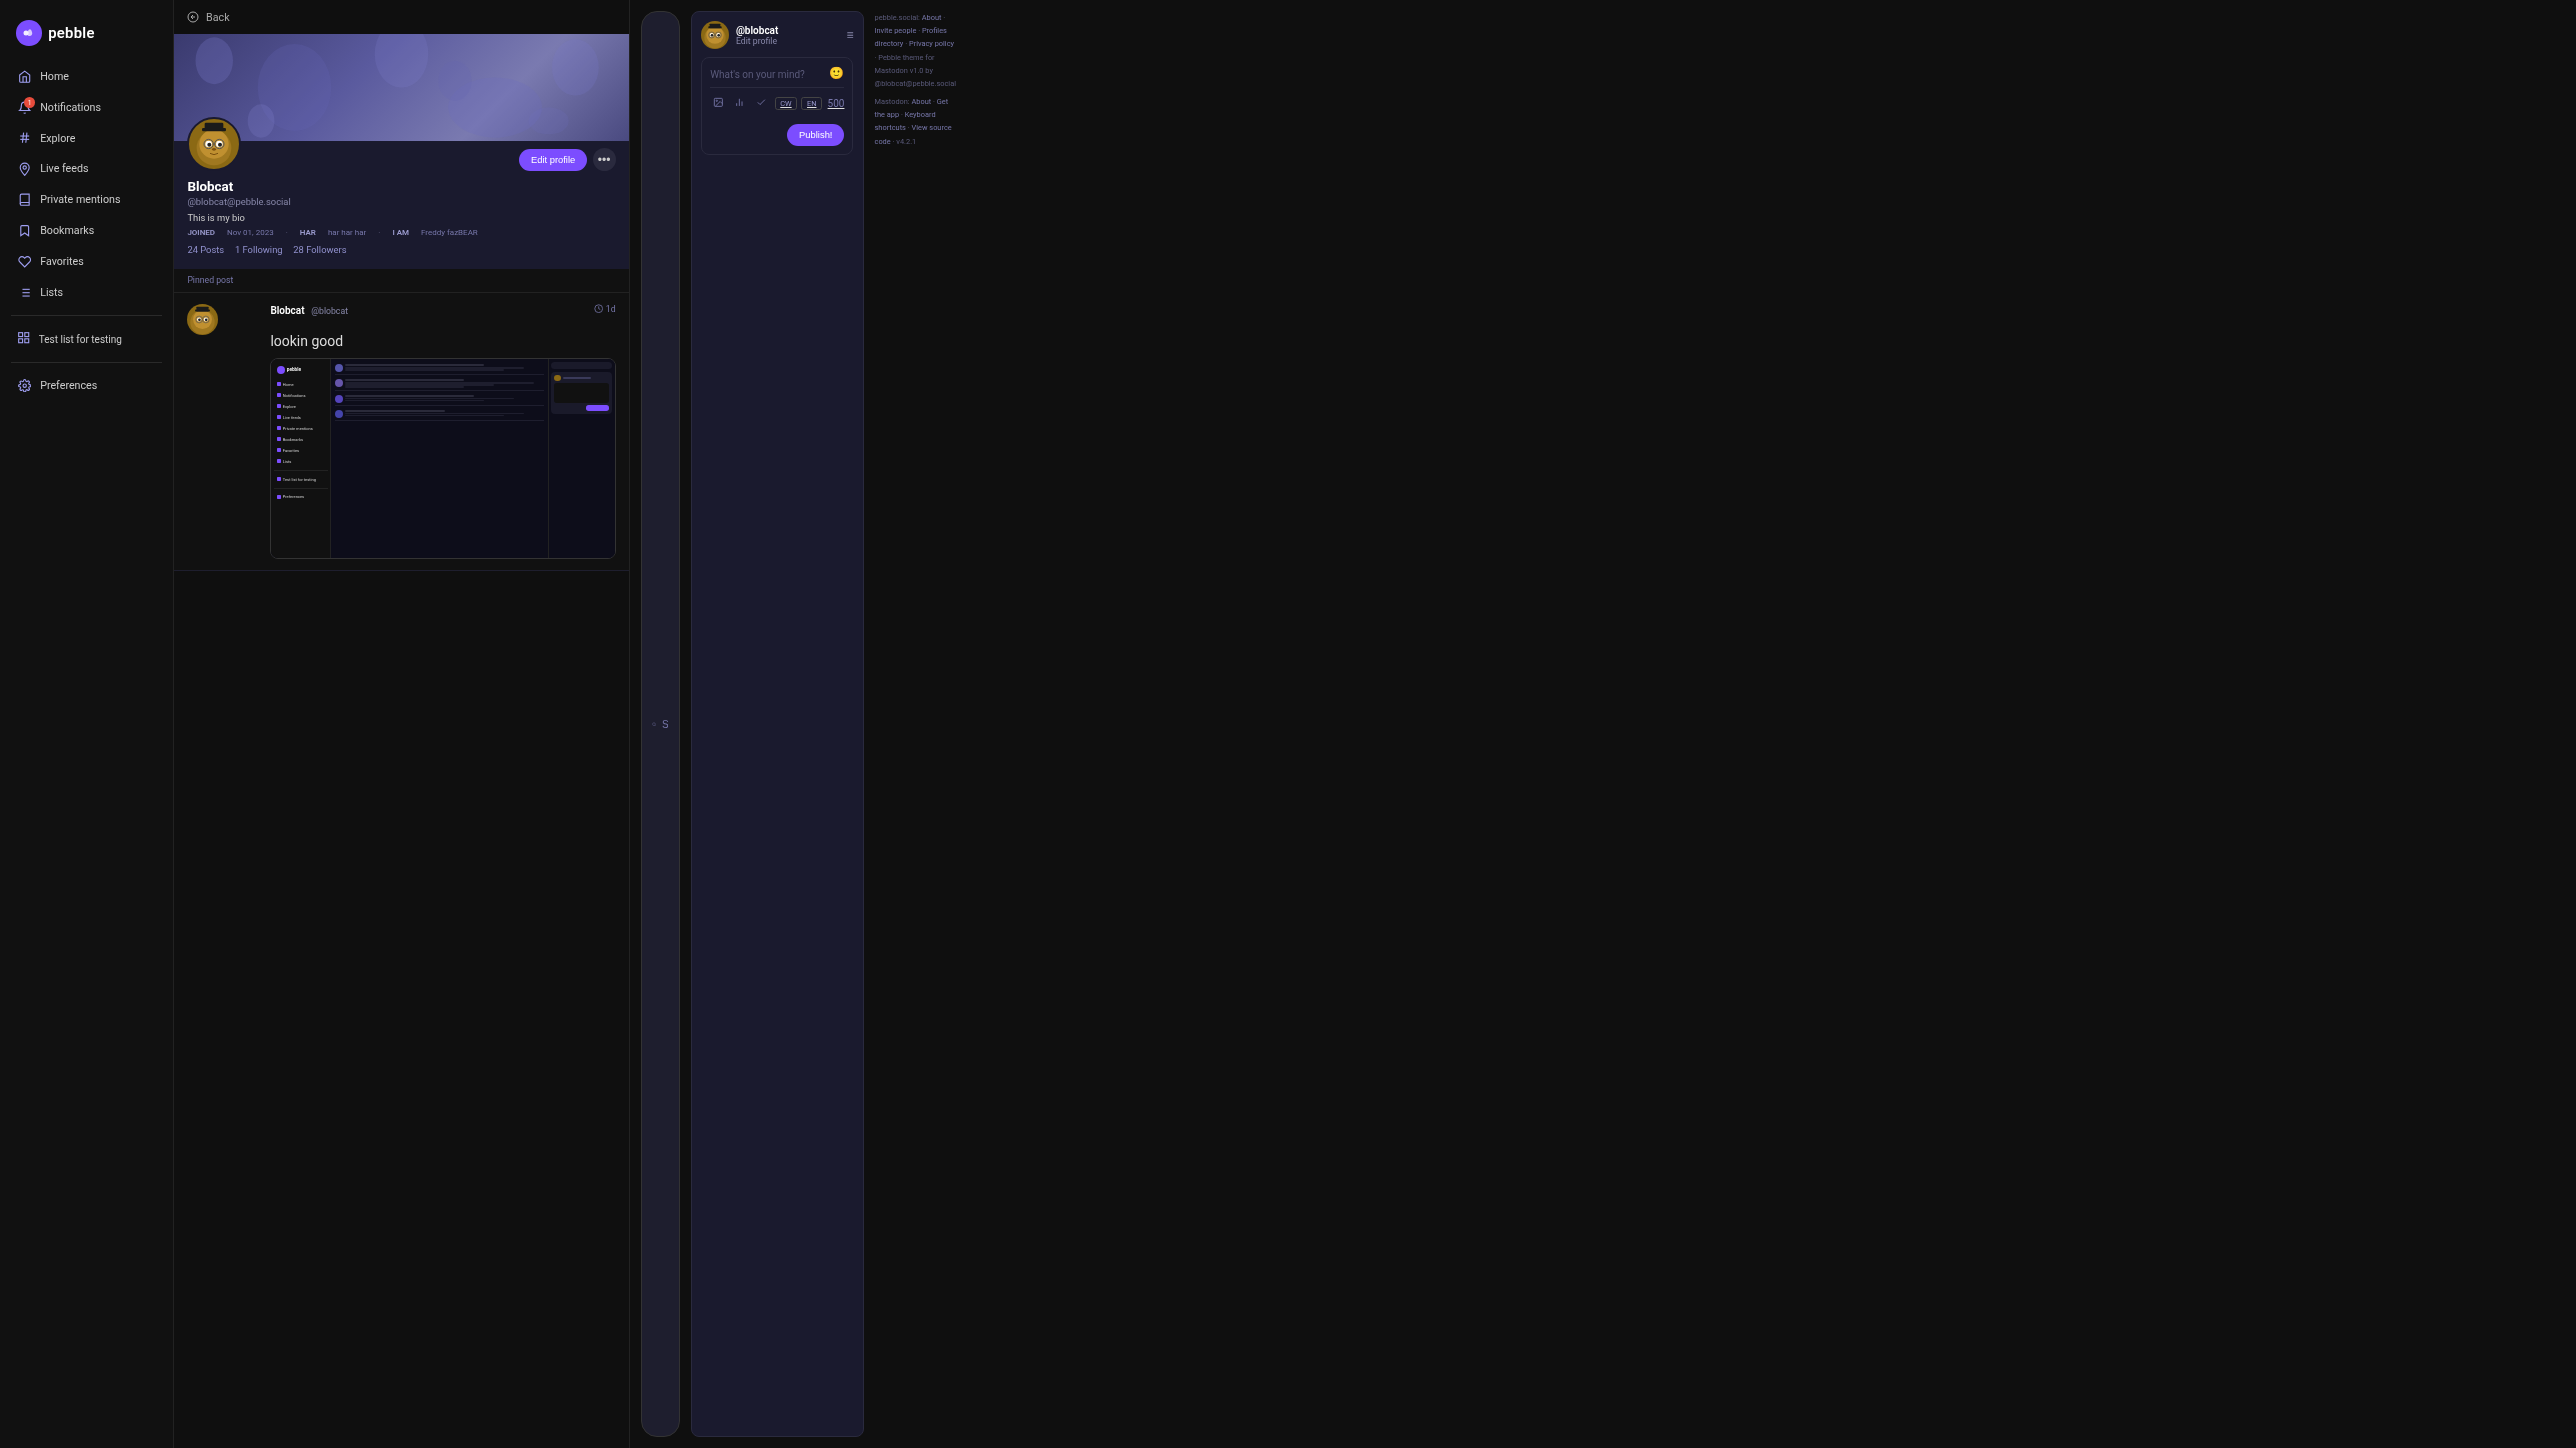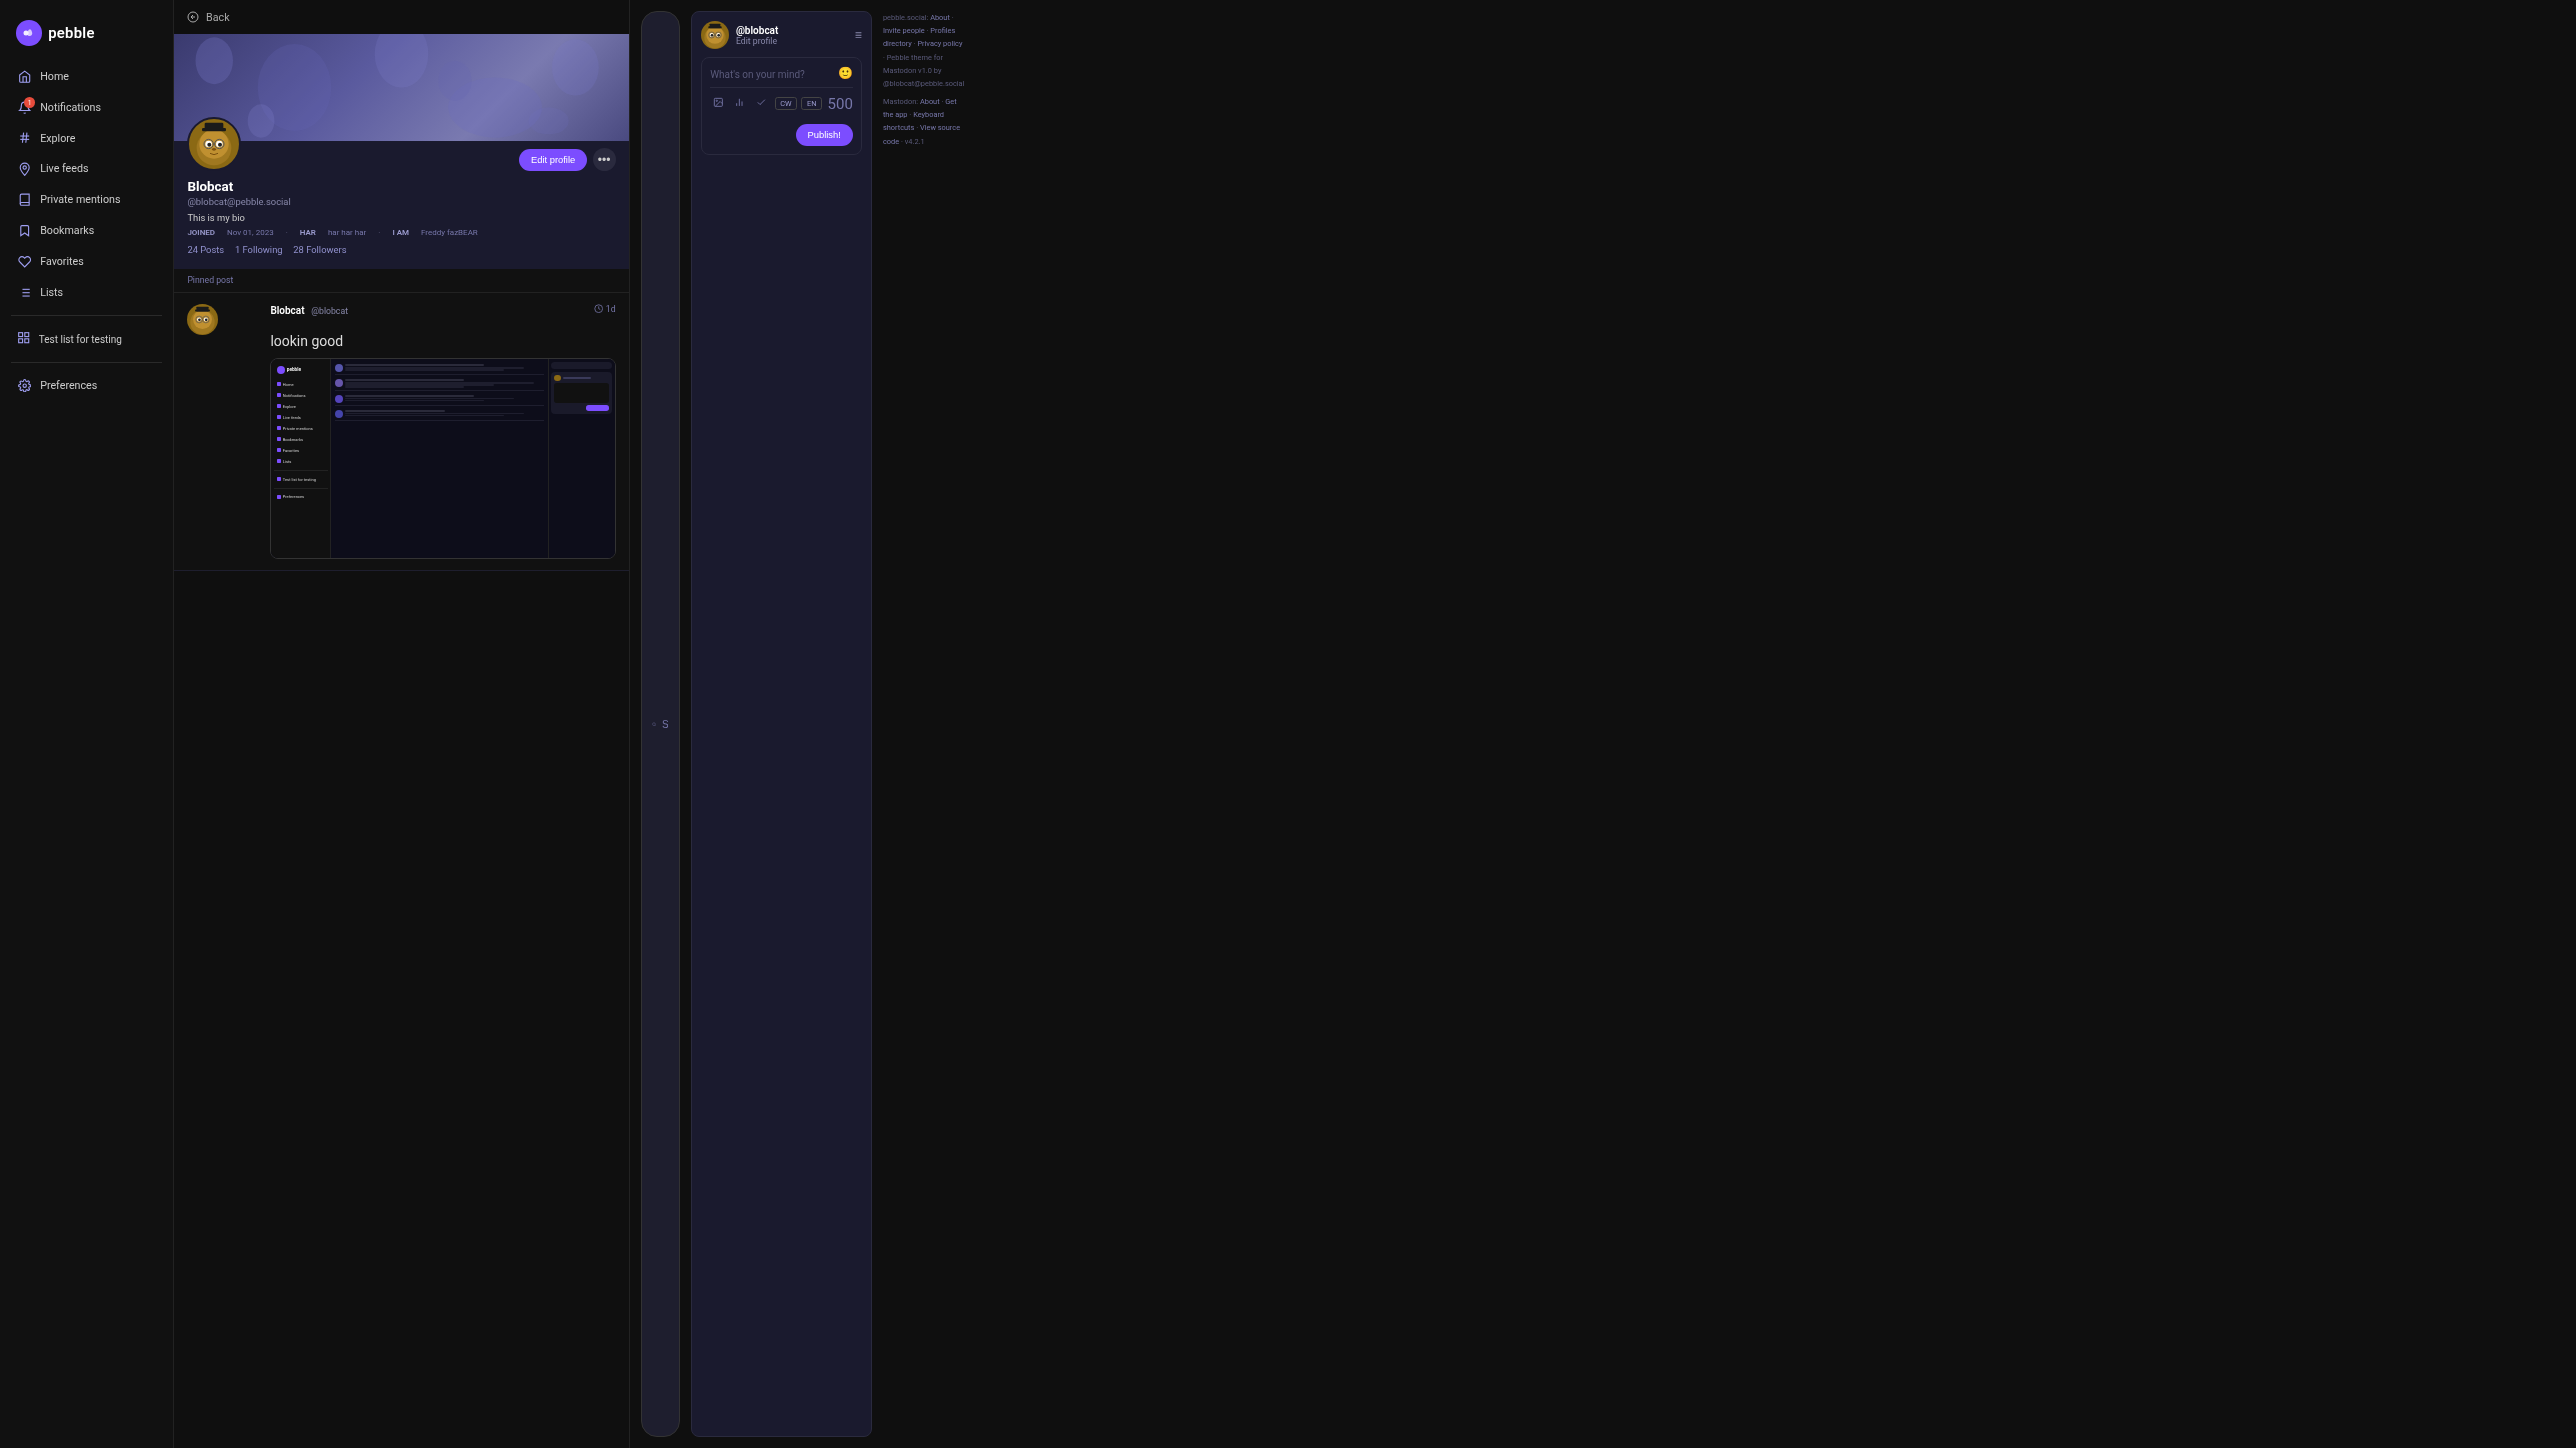--- a/index.html
+++ b/index.html
@@ -406,20 +406,21 @@
     .compose-emoji {
       color: #8888aa;
       font-size: 12px;
       cursor: pointer;
     }
     .compose-divider { height: 0.7px; background: #2a2a3e; margin: 6.7px 0; }
     .compose-bottom {
       display: flex;
       justify-content: space-between;
       align-items: center;
+      text-decoration: underline;
     }
     .compose-tools {
       display: flex;
       gap: 5.4px;
       align-items: center;
     }
     .compose-tool {
       color: #7777aa;
       cursor: pointer;
       font-size: 10.7px;
@@ -432,21 +433,21 @@
     }
     .tag-badge {
       font-size: 7.4px;
       padding: 1.3px 4.7px;
       border-radius: 2.7px;
       border: 0.7px solid #444;
       color: #9999cc;
     }
     .compose-count {
       color: #7777aa;
-      font-size: 15px;
+      font-size: 10px;
     }
     .compose-publish {
       background: #7c4dff;
       color: #fff;
       border: none;
       padding: 5.4px 12px;
       border-radius: 13.4px;
       font-size: 9.4px;
       cursor: pointer;
       font-weight: 500;

